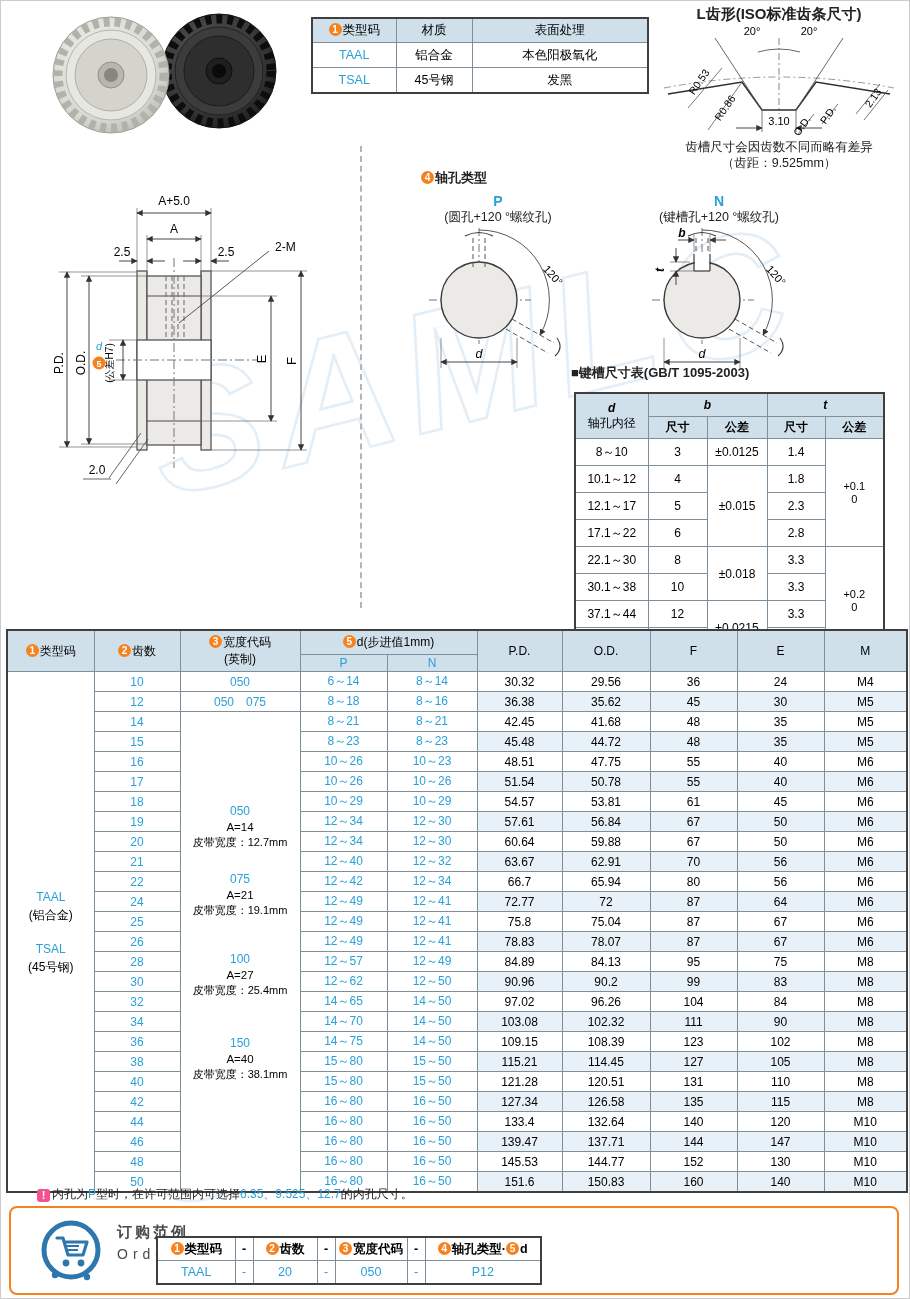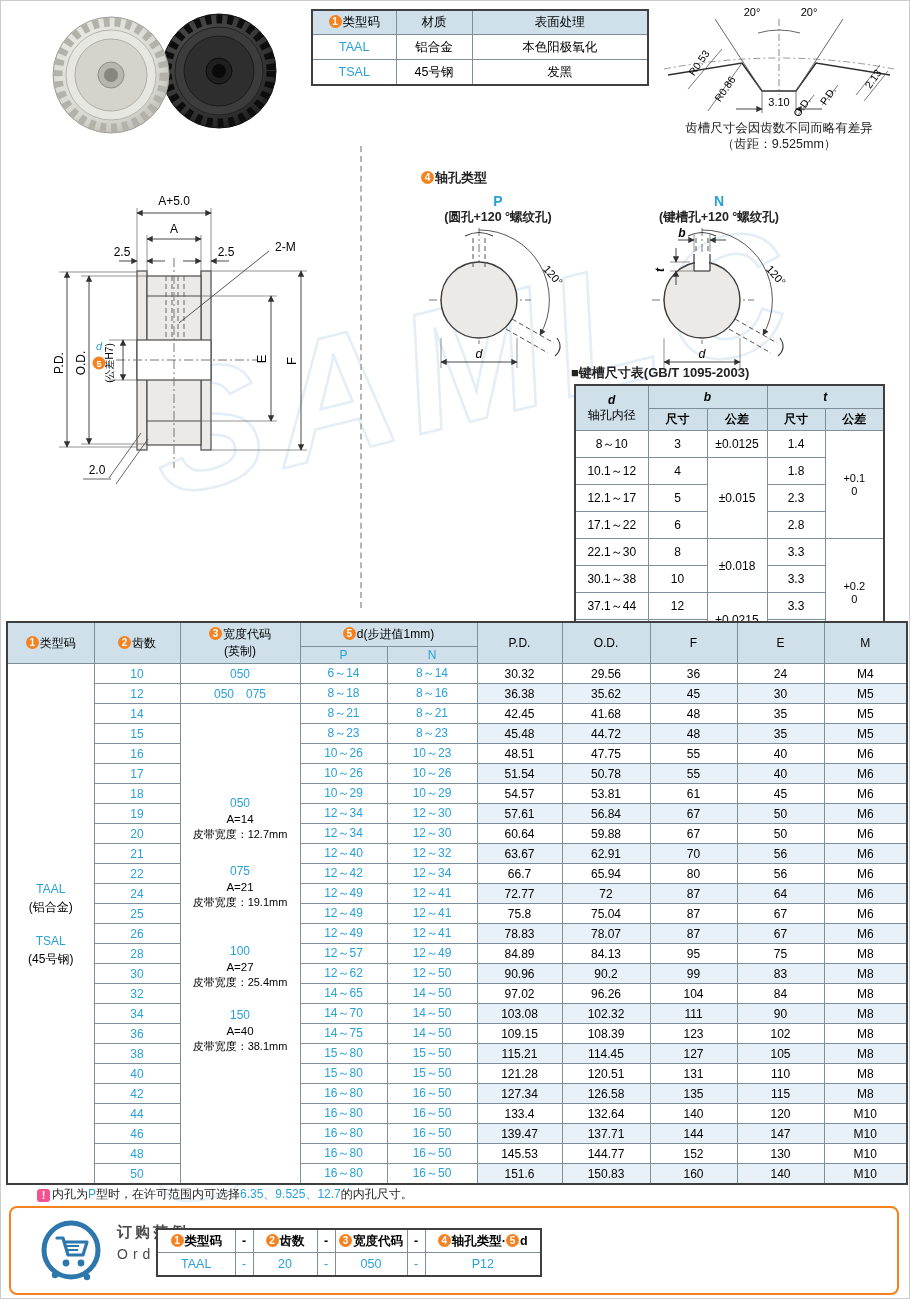--- a/index.html
+++ b/index.html
@@ -4,35 +4,35 @@
 <style>
   html,body{margin:0;padding:0;background:#fff;font-family:"Liberation Sans","DejaVu Sans",sans-serif;}
   .page{position:relative;width:908px;height:1297px;border:1px solid #ccc;background:#fff;overflow:hidden;}
   .wm{position:absolute;pointer-events:none;z-index:0;}
   .abs{position:absolute;z-index:2;}
   .blu{color:#29a0d8;}
   .badge{display:inline-block;width:13px;height:13px;line-height:13px;border-radius:50%;background:#f5821f;color:#fff;font-size:10px;font-weight:bold;text-align:center;margin-right:1px;vertical-align:1px;}
   .excl{display:inline-block;width:13px;height:13px;line-height:12px;border-radius:3px;background:#f0538f;color:#fff;font-size:11px;font-weight:bold;text-align:center;margin-right:2px;vertical-align:-1px;}
   table.grid{border-collapse:collapse;table-layout:fixed;background:#fff;}
   table.grid th,table.grid td{border:1px solid #7d8f9b;padding:0;text-align:center;overflow:hidden;white-space:nowrap;}
-  table.grid{border:2px solid #3f3f3f;}
+  table.grid{border:2px solid #3f3f3f;margin-top:8px;}
   
   .typetable{left:310px;top:8px;width:336px;font-size:12.5px;}
   .typetable th{background:#cfe0ea;height:23px;font-weight:normal;}
   .typetable td{height:24px;}
   
   .tooth-block{left:650px;top:4px;width:256px;text-align:center;}
   .tooth-title{font-size:15px;font-weight:bold;color:#222;}
   .tooth-cap{font-size:12.5px;color:#222;line-height:1.25;}
   .vdivider{left:359px;top:145px;height:462px;width:0;border-left:2px dashed #b5b5b5;}
   
   .shaft-title{left:420px;top:168px;font-size:13px;font-weight:bold;color:#222;}
   .shaft-block{text-align:center;}
   .shaft-label{font-size:14px;font-weight:bold;}
-  .shaft-desc{font-size:12.5px;color:#222;font-weight:bold;}
+  .shaft-desc{font-size:12.5px;color:#222;}
   .keyway-title{left:570px;top:363px;font-size:13px;font-weight:bold;color:#222;}
   
   .keytable{left:573px;top:383px;width:309px;font-size:12px;}
   .keytable th{background:#cfe0ea;font-weight:bold;}
   .keytable td{height:26px;}
   .keytable .sub{font-weight:normal;}
   .ttol{font-size:11px;line-height:1.15;text-align:center;}
   
   .maintable{left:5px;top:620px;width:900px;font-size:12px;}
   .maintable th{background:#cfe0ea;font-weight:normal;}
@@ -122,20 +122,21 @@
     </tr>
     <tr>
       <td class="blu">TSAL</td>
       <td>45号钢</td>
       <td>发黑</td>
     </tr>
   </tbody>
     </table>
 
   <div class="abs tooth-block">
+    <div class="tooth-title">L齿形(ISO标准齿条尺寸)</div>
     <svg width="254" height="112" viewBox="0 0 254 112">
       <defs>
           <marker id="arT" viewBox="0 0 10 10" refX="9" refY="5" markerWidth="7" markerHeight="7" orient="auto-start-reverse">
             <path d="M0,0L10,5L0,10z" fill="#333"></path>
           </marker>
         </defs>
       <line x1="127" y1="14" x2="127" y2="90" stroke="#888" stroke-width="1" stroke-dasharray="7 3 2 3"></line>
       <path d="M12,64 Q127,42 242,64" fill="none" stroke="#999" stroke-width="1" stroke-dasharray="7 3 2 3"></path>
       <path d="M16,70 L90,58 L110,86 L144,86 L164,58 L238,70" fill="none" stroke="#2e2e2e" stroke-width="1.6"></path>
       <line x1="110" y1="86" x2="63" y2="14" stroke="#555" stroke-width="0.9"></line>
@@ -464,21 +465,21 @@
             <div class="wgroup" style="top: 160px;">
               <div class="blu wcode">075</div>
               <div>A=21</div>
               <div class="wbelt">皮带宽度：19.1mm</div>
             </div>
             <div class="wgroup" style="top: 240px;">
               <div class="blu wcode">100</div>
               <div>A=27</div>
               <div class="wbelt">皮带宽度：25.4mm</div>
             </div>
-            <div class="wgroup" style="top: 304px;">
+            <div class="wgroup" style="top: 324px;">
               <div class="blu wcode">150</div>
               <div>A=40</div>
               <div class="wbelt">皮带宽度：38.1mm</div>
             </div>
           </td>
           <td class="blu">8～21</td>
           <td class="blu">8～21</td>
           <td class="num">42.45</td>
           <td class="num">41.68</td>
           <td class="num">48</td>

